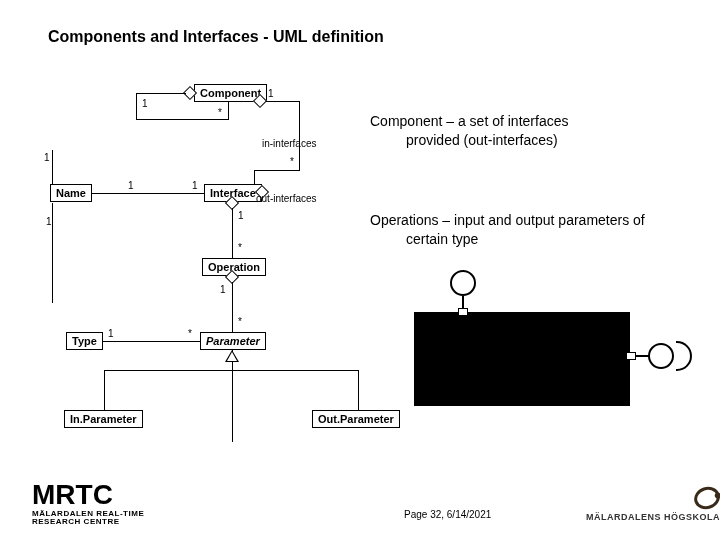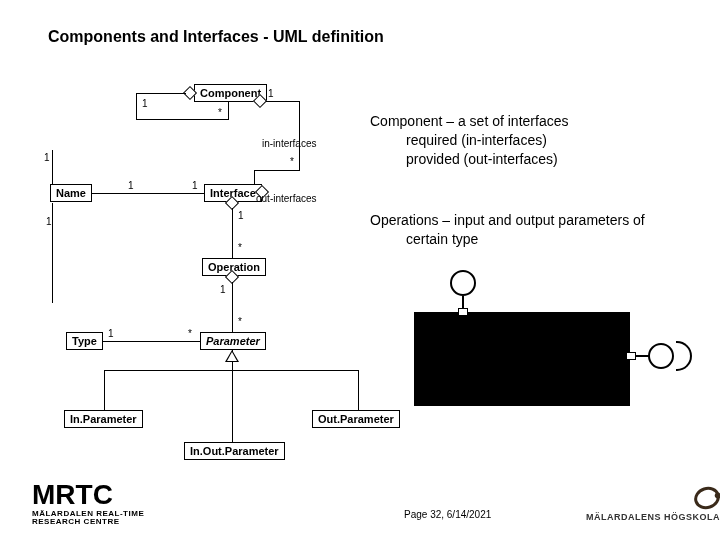--- a/index.html
+++ b/index.html
@@ -245,27 +245,25 @@
     </div>
   <div class="line" style="left:60px;top:290px;width:255px;height:1px;"></div>
   <div class="line" style="left:60px;top:290px;width:1px;height:40px;"></div>
   <div class="line" style="left:188px;top:290px;width:1px;height:72px;"></div>
   <div class="line" style="left:314px;top:290px;width:1px;height:40px;"></div>
 
   <div class="box" style="left:20px; top:330px;">In.Parameter</div>
 
   <div class="box" style="left:268px; top:330px;">Out.Parameter</div>
 
-  <div class="box" style="left:140px; top:362px;">In.Out.Parameter</div>
 
 </div>
 
 <div class="rtext" style="top:112px; left:370px; width:320px;">
   <span>Component – a set of interfaces</span><br>
-  <span class="indent">required (in-interfaces)</span>
   <span class="indent">provided (out-interfaces)</span>
 </div>
 <div class="rtext" style="top:192px; left:370px; width:330px;">
   <br>
   <span>Operations – input and output parameters of</span><br>
   <span class="indent">certain type</span>
 </div>
 
 <div>
   <div class="compblock"></div>

